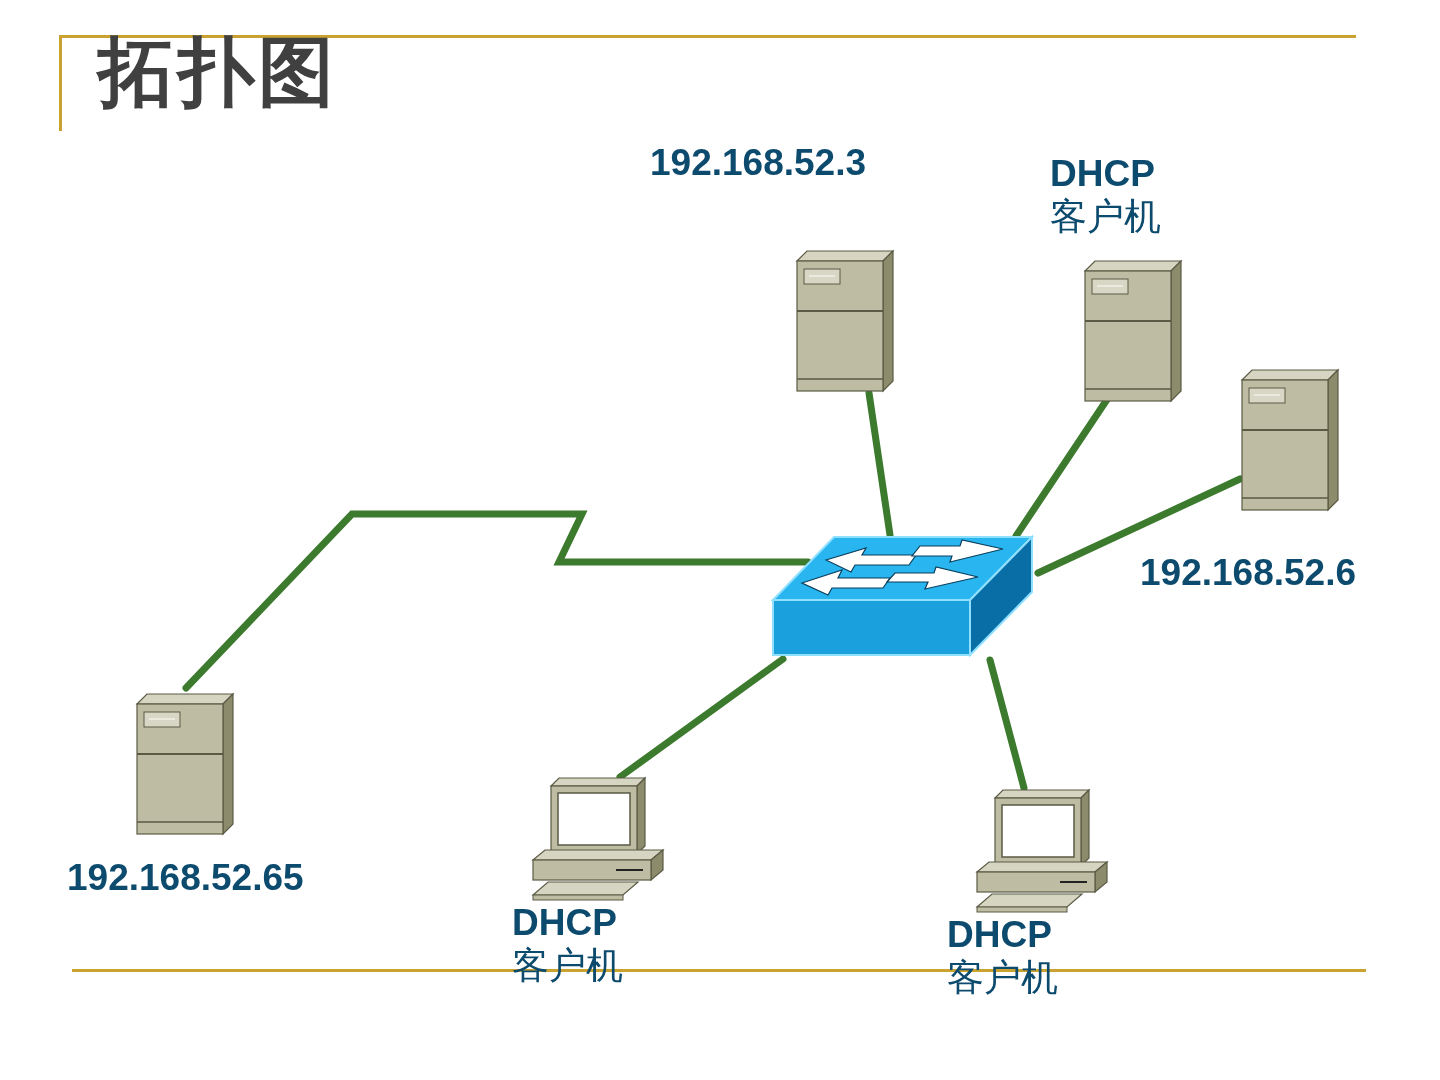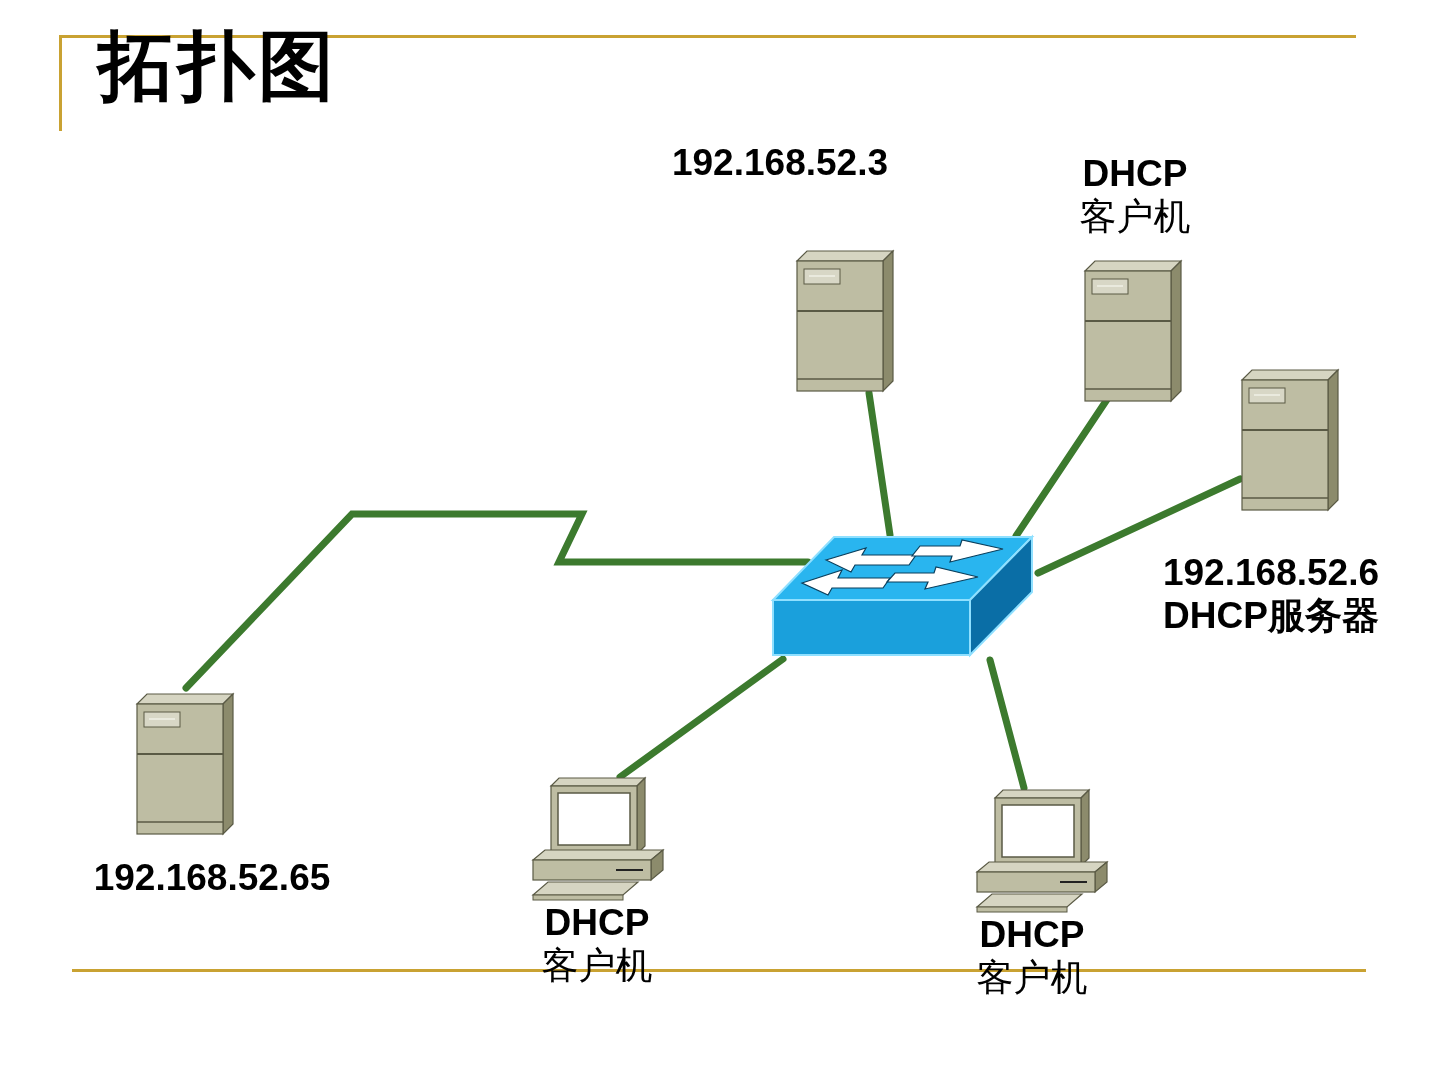--- a/index.html
+++ b/index.html
@@ -1,23 +1,23 @@
 <!DOCTYPE html>
 <html><head>
 <meta charset="utf-8">
 <style>
   html, body { margin:0; padding:0; background:#ffffff; }
   body { width:1440px; height:1080px; position:relative; overflow:hidden;
          font-family:"Liberation Sans", "DejaVu Sans", sans-serif; }
   .rule-h { position:absolute; height:3px; background:#c9a232; }
   .rule-v { position:absolute; width:3px; background:#c9a232; }
-  .title { position:absolute; left:98px; top:34px; font-size:76px; color:#000000;
-           font-family:Liberation Mono, monospace; font-weight:bold; letter-spacing:4px; line-height:1; }
+  .title { position:absolute; left:98px; top:34px; font-size:76px; color:#404040;
+           font-family:Liberation Serif, serif; font-weight:bold; letter-spacing:4px; line-height:1; }
   svg.canvas { position:absolute; left:0; top:0; }
-  .label { position:absolute; text-align:center; color:#000000; line-height:1.15; white-space:nowrap; }
+  .label { position:absolute; text-align:left; color:#0c4a6e; line-height:1.15; white-space:nowrap; }
   .label .ln1 { font-size:37px; font-weight:bold; display:block; }
   .label .ln2 { font-size:37px; display:block; }
   .label .ln2 .b { font-weight:bold; }
 </style>
 </head>
 <body>
 
 <div class="rule-h" style="left:60px; top:35px; width:1296px;"></div>
 <div class="rule-v" style="left:59px; top:35px; height:96px;"></div>
 <div class="rule-h" style="left:72px; top:969px; width:1294px; z-index:0;"></div>
@@ -90,21 +90,20 @@
   <span class="ln1">192.168.52.3</span>
 </div>
 
 <div class="label" style="left:1050px; top:153px; width:170px;">
   <span class="ln1">DHCP</span>
   <span class="ln2">客户机</span>
 </div>
 
 <div class="label" style="left:1140px; top:552px; width:262px;">
   <span class="ln1">192.168.52.6</span>
-  <span class="ln2"><span style="font-weight:bold;">DHCP服务器</span></span>
 </div>
 
 <div class="label" style="left:67px; top:857px; width:290px;">
   <span class="ln1">192.168.52.65</span>
 </div>
 
 <div class="label" style="left:512px; top:902px; width:170px;">
   <span class="ln1">DHCP</span>
   <span class="ln2">客户机</span>
 </div>

